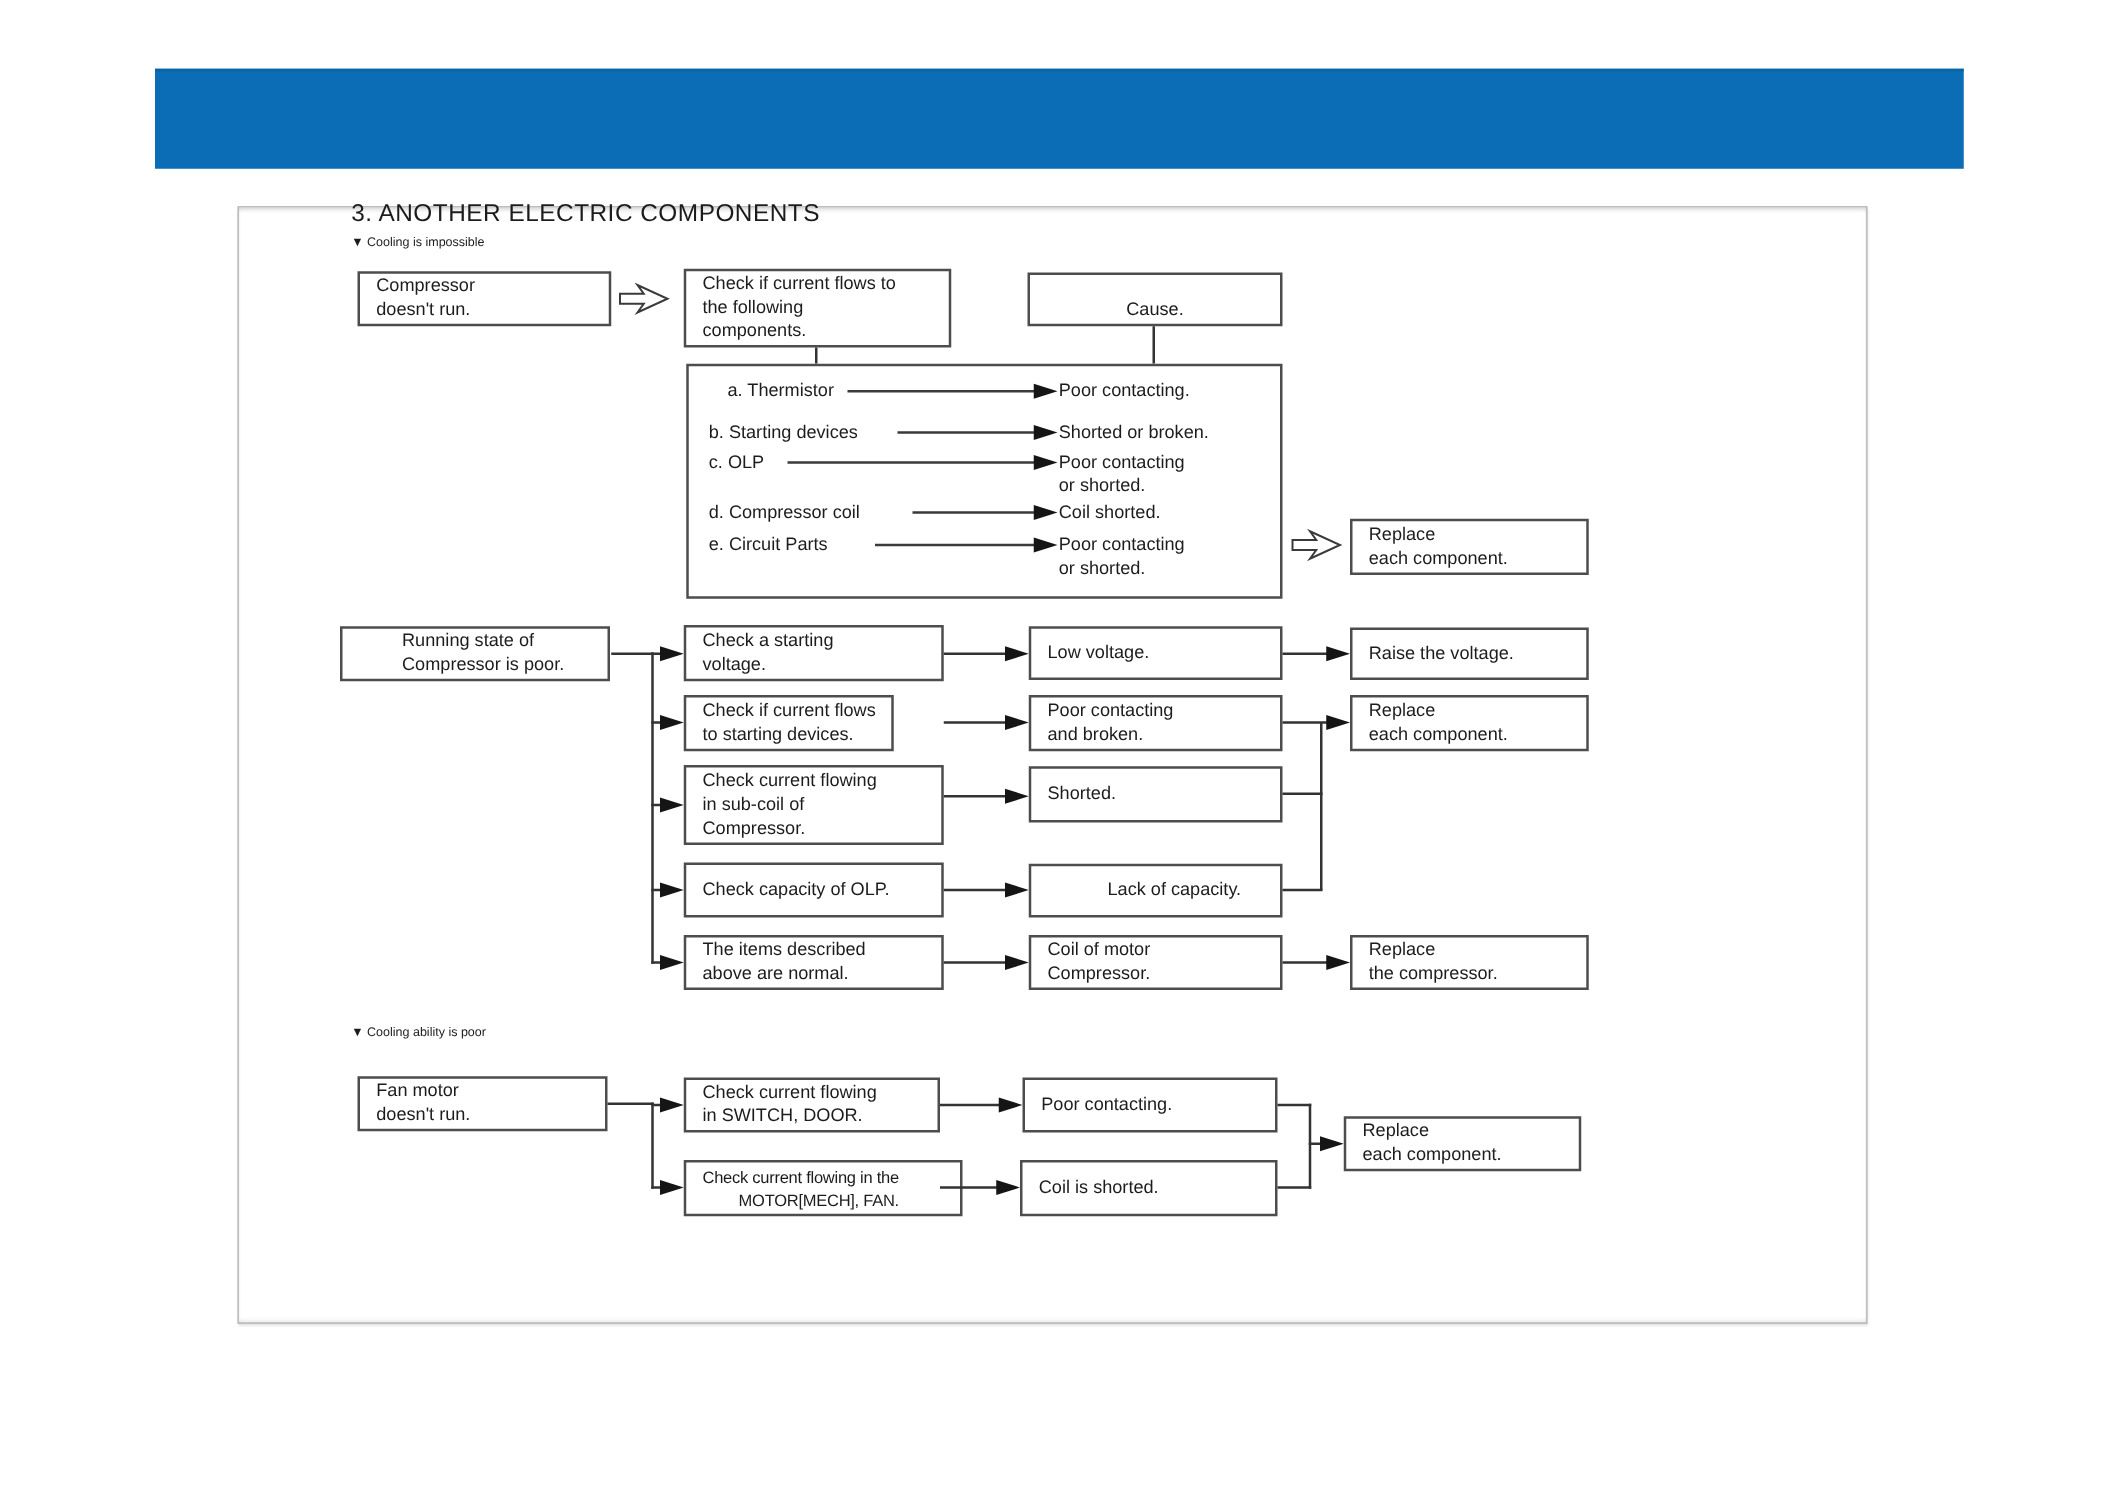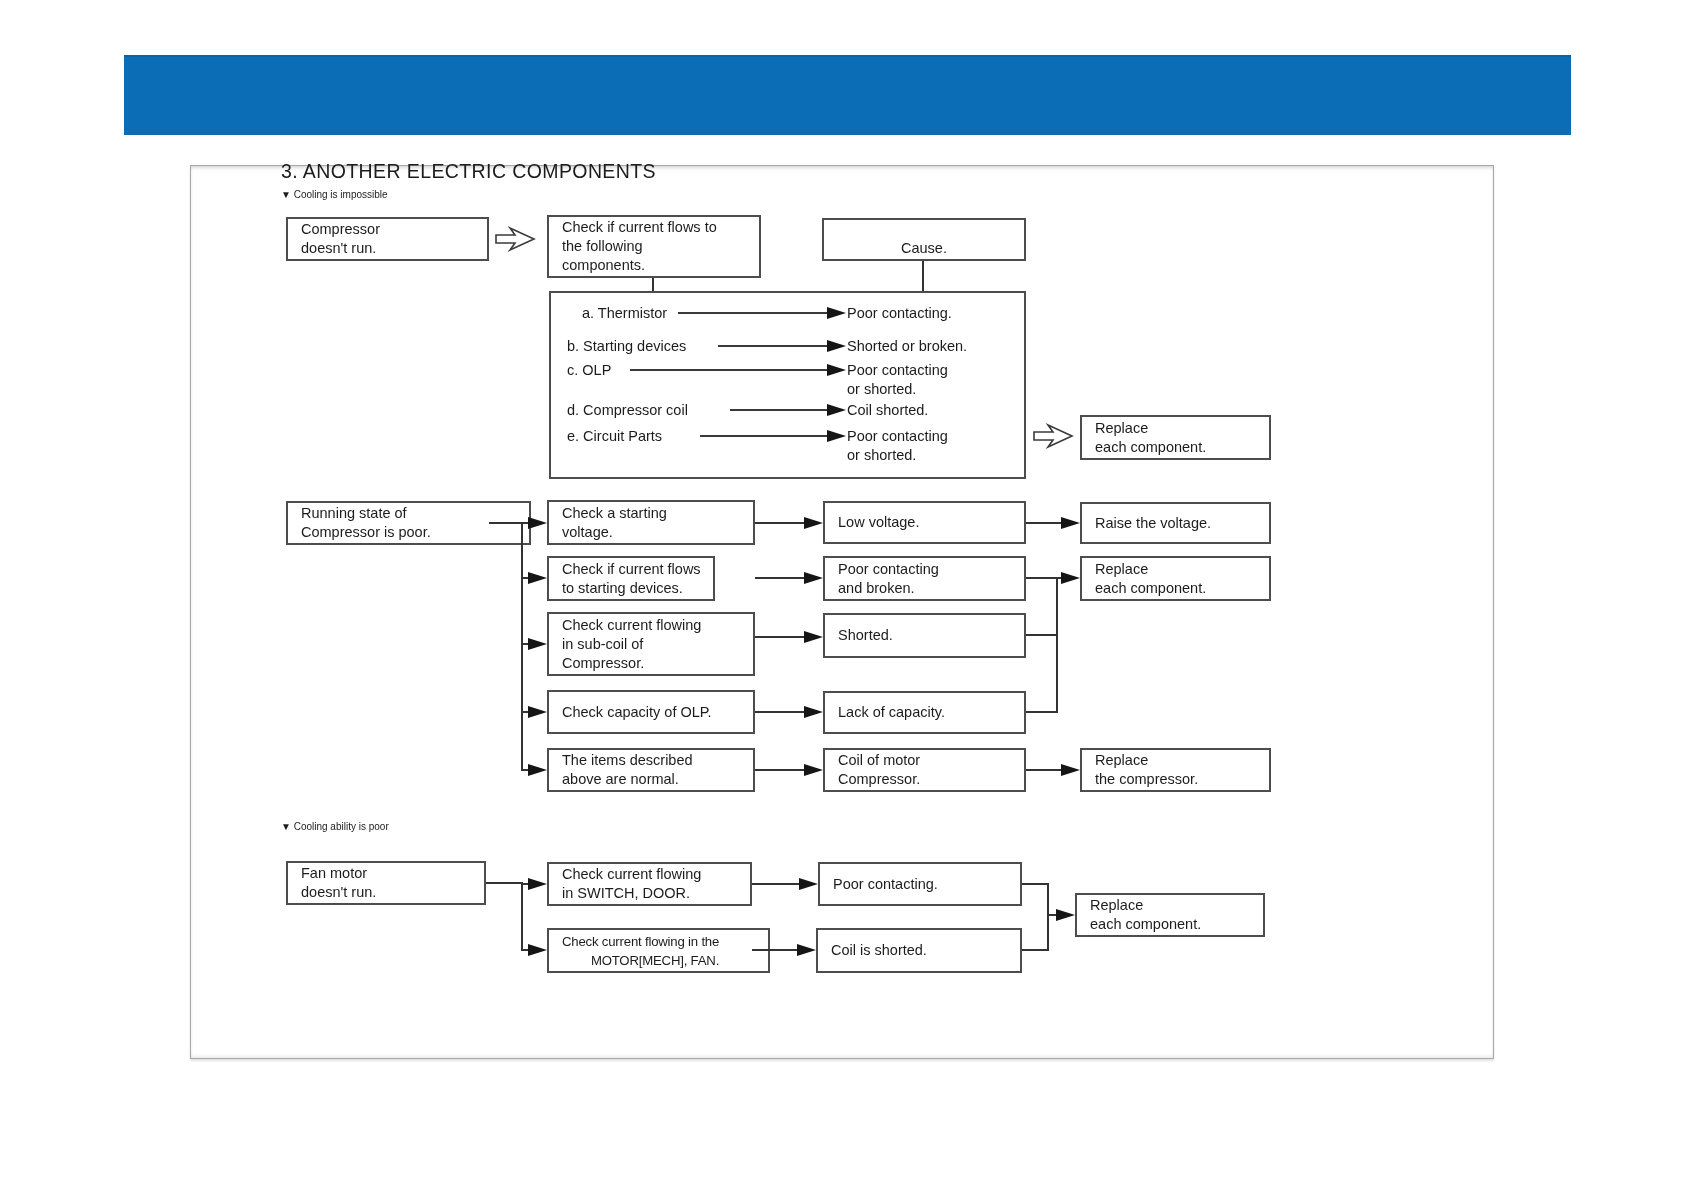--- a/index.html
+++ b/index.html
@@ -90,21 +90,21 @@
 
   <svg class="block-arrow" style="left:1032px;top:423px;" width="42" height="26" viewBox="0 0 42 26">
     <path d="M2,9 H21 L16,2 L40,13 L16,24 L21,17 H2 Z" fill="#ffffff" stroke="#3a3a3a" stroke-width="1.6"></path>
   </svg>
 
   <div class="fbox" style="left:1080px;top:415px;width:191px;height:45px;">
     <span class="txt">Replace
 each component.</span>
   </div>
 
-  <div class="fbox" style="left:286px;top:501px;width:245px;height:44px;">
+  <div class="fbox" style="left:272px;top:501px;width:216px;height:44px;justify-content:center;">
     <span class="txt">Running state of
 Compressor is poor.</span>
   </div>
 
   <div class="hline" style="left:489px;top:522px;width:34px;"></div>
   <div class="vline" style="left:521px;top:522px;height:249px;"></div>
 
   <div class="hline" style="left:521px;top:522px;width:10px;"></div>
   <div class="arr" style="left:528px;top:517px;"></div>
   <div class="hline" style="left:521px;top:577px;width:10px;"></div>
@@ -151,21 +151,21 @@
   <div class="fbox" style="left:823px;top:501px;width:203px;height:43px;">
     <span class="txt">Low voltage.</span>
   </div>
   <div class="fbox" style="left:823px;top:556px;width:203px;height:45px;">
     <span class="txt">Poor contacting
 and broken.</span>
   </div>
   <div class="fbox" style="left:823px;top:613px;width:203px;height:45px;">
     <span class="txt">Shorted.</span>
   </div>
-  <div class="fbox" style="left:823px;top:691px;width:203px;height:43px;">
+  <div class="fbox" style="left:823px;top:691px;width:203px;height:43px;padding-left:48px;">
     <span class="txt">Lack of capacity.</span>
   </div>
   <div class="fbox" style="left:823px;top:748px;width:203px;height:44px;">
     <span class="txt">Coil of motor
 Compressor.</span>
   </div>
 
   <div class="hline" style="left:1026px;top:522px;width:36px;"></div>
   <div class="arr" style="left:1061px;top:517px;"></div>
   <div class="hline" style="left:1026px;top:577px;width:36px;"></div>

